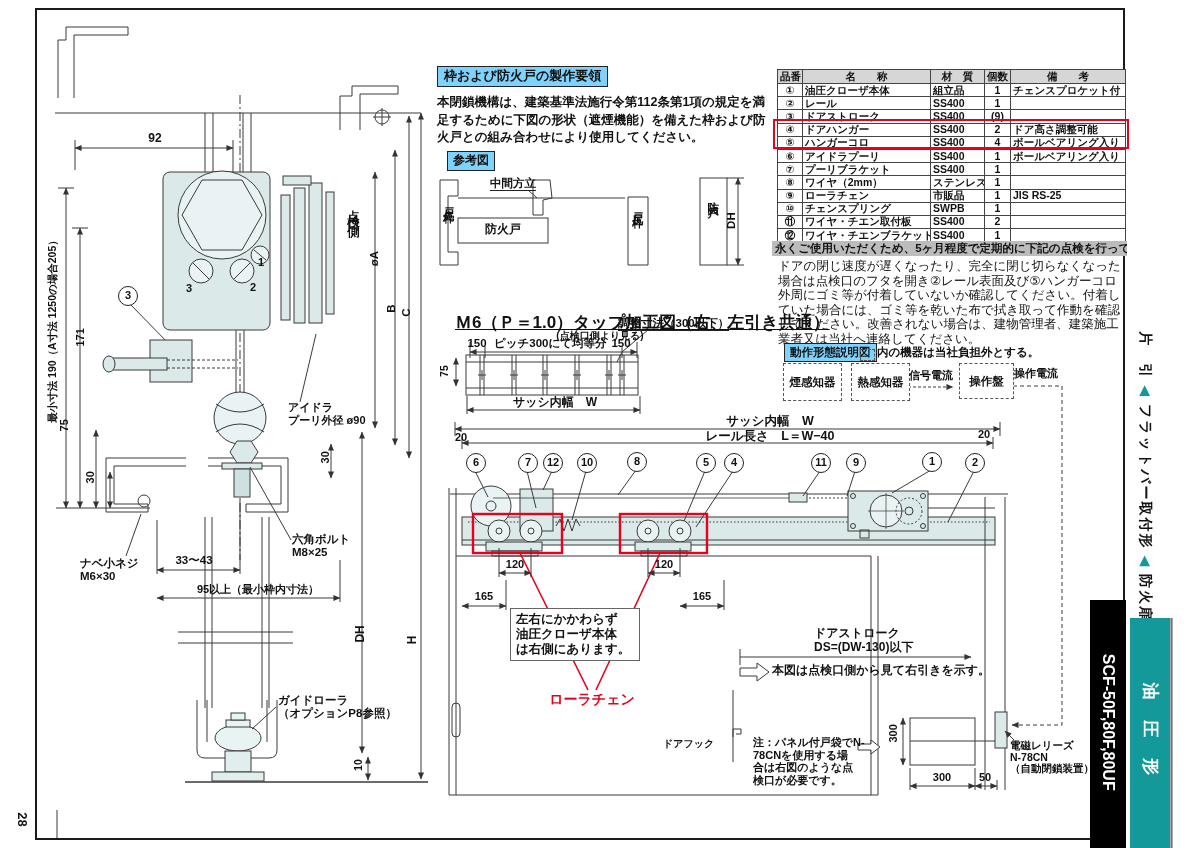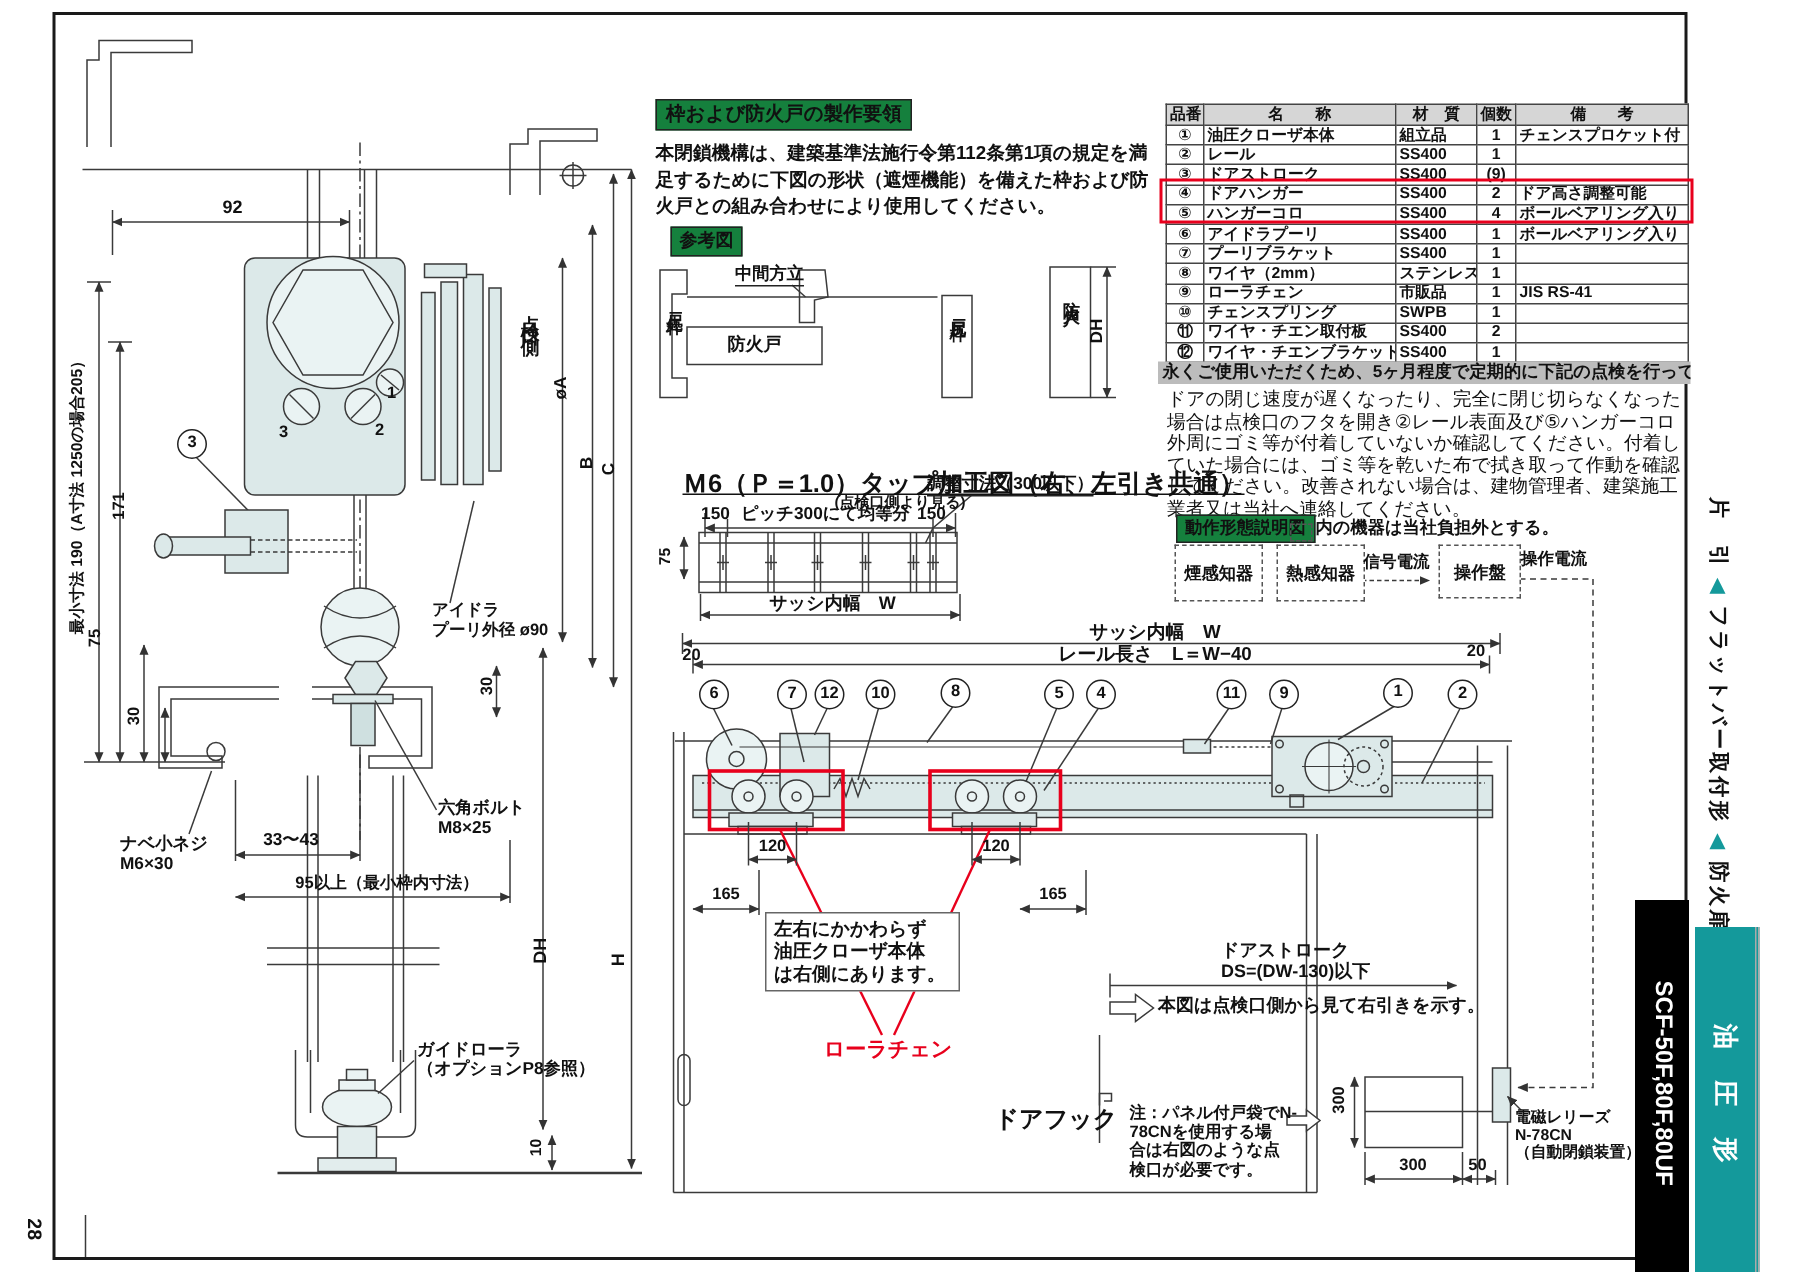--- a/index.html
+++ b/index.html
@@ -5,21 +5,21 @@
   body{margin:0;background:#fff}
   #page{position:relative;width:1200px;height:848px;background:#fff;
         font-family:"Liberation Sans","DejaVu Sans",sans-serif;color:#111;overflow:hidden}
   .ab{position:absolute}
   .lab{position:absolute;font-weight:700;white-space:nowrap;color:#111;line-height:1.15}
   .pre{white-space:pre-line}
   .c{text-align:center}
   .rot{transform:rotate(-90deg)}
   .rr{transform:rotate(90deg)}
   .vu{writing-mode:vertical-rl;text-orientation:upright}
-  .bx{border:1.4px solid #222;background:#15803d}
+  .bx{border:1.4px solid #222;background:#7dd3fc}
   .circ{position:absolute;width:18px;height:18px;border:1.5px solid #222;border-radius:50%;
         background:#fff;font:700 11px/16px "Liberation Sans",sans-serif;text-align:center;z-index:5}
   .dbox{position:absolute;border:1.4px dashed #555;background:#fff;display:flex;
         align-items:center;justify-content:center;font-weight:700;font-size:11.5px}
   .red{color:#e8001c}
   svg line,svg path,svg rect,svg circle,svg polygon,svg polyline,svg ellipse{stroke:#3a3a3a;stroke-width:1;fill:none}
   .rline{stroke:#e8001c !important;stroke-width:2.4 !important}
   table.parts{position:absolute;left:777px;top:69px;width:348px;border-collapse:collapse;
         font-size:10.5px;font-weight:700;table-layout:fixed;background:#fff}
   table.parts th,table.parts td{border:1px solid #444;padding:0 2px;height:12.2px;line-height:11px;
@@ -405,21 +405,21 @@
           <td>ワイヤ（2mm）</td>
           <td>ステンレス</td>
           <td class="cc">1</td>
           <td></td>
         </tr>
       <tr>
           <td class="cc">⑨</td>
           <td>ローラチェン</td>
           <td>市販品</td>
           <td class="cc">1</td>
-          <td>JIS RS-41</td>
+          <td>JIS RS-25</td>
         </tr>
       <tr>
           <td class="cc">⑩</td>
           <td>チェンスプリング</td>
           <td>SWPB</td>
           <td class="cc">1</td>
           <td></td>
         </tr>
       <tr>
           <td class="cc">⑪</td>
@@ -473,21 +473,21 @@
   <div class="lab c" style="left:462px;top:590px;width:44px;font-size:11px">165</div>
   <div class="lab c" style="left:680px;top:590px;width:44px;font-size:11px">165</div>
 
   <div class="lab pre" style="left:510px;top:608px;width:118px;border:1px solid #666;padding:3px 5px;font-size:12.5px;line-height:15px;background:#fff;z-index:4">左右にかかわらず
 油圧クローザ本体
 は右側にあります。</div>
   <div class="lab c red" style="left:532px;top:691px;width:120px;font-size:14px;z-index:4">ローラチェン</div>
   <div class="lab pre" style="left:814px;top:626px;font-size:12px;line-height:14px">ドアストローク
 DS=(DW-130)以下</div>
   <div class="lab" style="left:772px;top:664px;font-size:12px">本図は点検口側から見て右引きを示す。</div>
-  <div class="lab" style="left:663px;top:738px;font-size:16px">ドアフック</div>
+  <div class="lab" style="left:663px;top:738px;font-size:10px">ドアフック</div>
   <div class="lab pre" style="left:753px;top:736px;font-size:11px;line-height:12.5px">注：パネル付戸袋でN-
 78CNを使用する場
 合は右図のような点
 検口が必要です。</div>
   <div class="lab c rot" style="left:873px;top:727px;width:40px;font-size:11px">300</div>
   <div class="lab c" style="left:926px;top:771px;width:32px;font-size:11px">300</div>
   <div class="lab c" style="left:972px;top:771px;width:26px;font-size:11px">50</div>
   <div class="lab pre" style="left:1010px;top:740px;font-size:10.5px;line-height:11.5px;background:#fff">電磁レリーズ
 N-78CN
 （自動閉鎖装置）</div>

